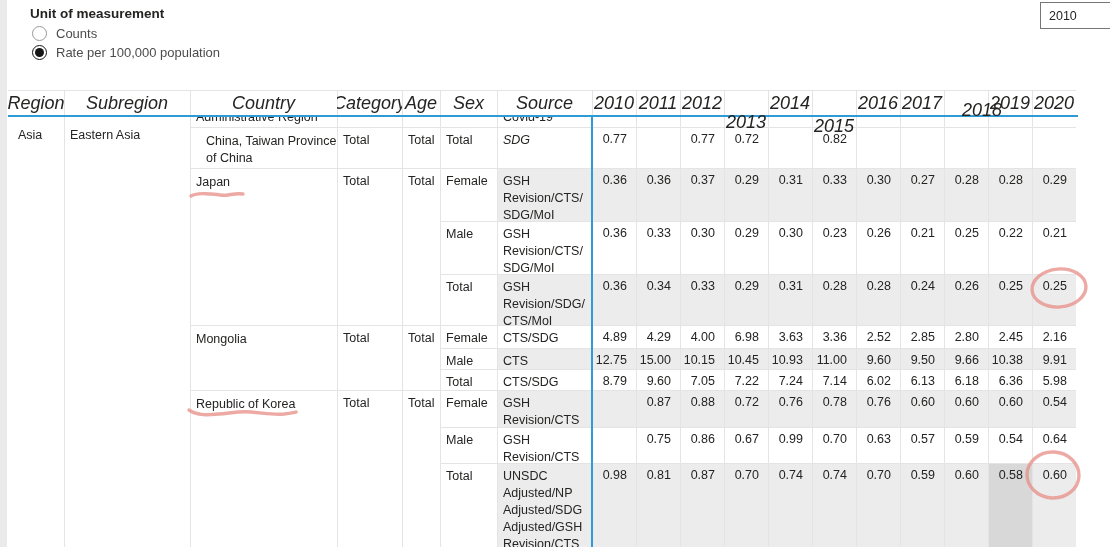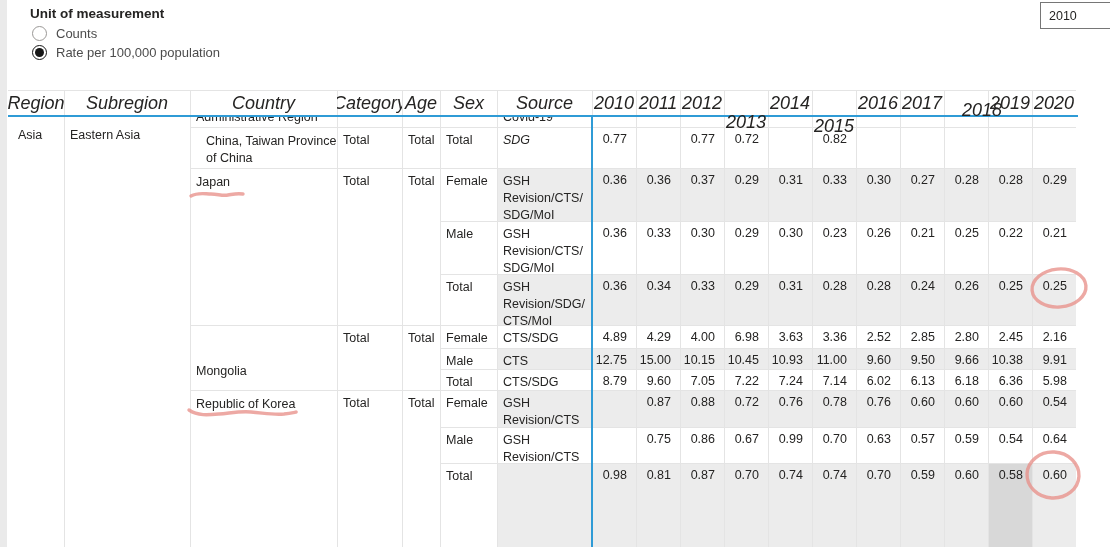--- a/index.html
+++ b/index.html
@@ -137,21 +137,21 @@
       <div class="abs val" style="left: 636px; top: 274px; width: 44px; height: 51px;">0.34</div>
       <div class="abs val" style="left: 680px; top: 274px; width: 44px; height: 51px;">0.33</div>
       <div class="abs val" style="left: 724px; top: 274px; width: 44px; height: 51px;">0.29</div>
       <div class="abs val" style="left: 768px; top: 274px; width: 44px; height: 51px;">0.31</div>
       <div class="abs val" style="left: 812px; top: 274px; width: 44px; height: 51px;">0.28</div>
       <div class="abs val" style="left: 856px; top: 274px; width: 44px; height: 51px;">0.28</div>
       <div class="abs val" style="left: 900px; top: 274px; width: 44px; height: 51px;">0.24</div>
       <div class="abs val" style="left: 944px; top: 274px; width: 44px; height: 51px;">0.26</div>
       <div class="abs val" style="left: 988px; top: 274px; width: 44px; height: 51px;">0.25</div>
       <div class="abs val" style="left: 1032px; top: 274px; width: 44px; height: 51px;">0.25</div>
-      <div class="abs cell country" style="left: 190px; top: 325px; width: 147px; height: 65px; margin-top: 32px;">Mongolia</div>
+      <div class="abs cell country" style="left: 190px; top: 325px; width: 147px; height: 65px;">Mongolia</div>
       <div class="abs cell" style="left: 337px; top: 325px; width: 65px; height: 65px;">Total</div>
       <div class="abs cell" style="left: 402px; top: 325px; width: 38px; height: 65px;">Total</div>
       <div class="abs cell" style="left: 440px; top: 325px; width: 57px; height: 23px;">Female</div>
       <div class="abs cell src" style="left: 497px; top: 325px; width: 95px; height: 23px;">CTS/SDG</div>
       <div class="abs val" style="left: 592px; top: 325px; width: 44px; height: 23px;">4.89</div>
       <div class="abs val" style="left: 636px; top: 325px; width: 44px; height: 23px;">4.29</div>
       <div class="abs val" style="left: 680px; top: 325px; width: 44px; height: 23px;">4.00</div>
       <div class="abs val" style="left: 724px; top: 325px; width: 44px; height: 23px;">6.98</div>
       <div class="abs val" style="left: 768px; top: 325px; width: 44px; height: 23px;">3.63</div>
       <div class="abs val" style="left: 812px; top: 325px; width: 44px; height: 23px;">3.36</div>
@@ -209,20 +209,21 @@
       <div class="abs val" style="left: 680px; top: 427px; width: 44px; height: 36px;">0.86</div>
       <div class="abs val" style="left: 724px; top: 427px; width: 44px; height: 36px;">0.67</div>
       <div class="abs val" style="left: 768px; top: 427px; width: 44px; height: 36px;">0.99</div>
       <div class="abs val" style="left: 812px; top: 427px; width: 44px; height: 36px;">0.70</div>
       <div class="abs val" style="left: 856px; top: 427px; width: 44px; height: 36px;">0.63</div>
       <div class="abs val" style="left: 900px; top: 427px; width: 44px; height: 36px;">0.57</div>
       <div class="abs val" style="left: 944px; top: 427px; width: 44px; height: 36px;">0.59</div>
       <div class="abs val" style="left: 988px; top: 427px; width: 44px; height: 36px;">0.54</div>
       <div class="abs val" style="left: 1032px; top: 427px; width: 44px; height: 36px;">0.64</div>
       <div class="abs cell" style="left: 440px; top: 463px; width: 57px; height: 84px;">Total</div>
+      <div class="abs cell src" style="left: 497px; top: 463px; width: 95px; height: 84px;">UNSDC Adjusted/NP Adjusted/SDG Adjusted/GSH Revision/CTS</div>
       <div class="abs val" style="left: 592px; top: 463px; width: 44px; height: 84px;">0.98</div>
       <div class="abs val" style="left: 636px; top: 463px; width: 44px; height: 84px;">0.81</div>
       <div class="abs val" style="left: 680px; top: 463px; width: 44px; height: 84px;">0.87</div>
       <div class="abs val" style="left: 724px; top: 463px; width: 44px; height: 84px;">0.70</div>
       <div class="abs val" style="left: 768px; top: 463px; width: 44px; height: 84px;">0.74</div>
       <div class="abs val" style="left: 812px; top: 463px; width: 44px; height: 84px;">0.74</div>
       <div class="abs val" style="left: 856px; top: 463px; width: 44px; height: 84px;">0.70</div>
       <div class="abs val" style="left: 900px; top: 463px; width: 44px; height: 84px;">0.59</div>
       <div class="abs val" style="left: 944px; top: 463px; width: 44px; height: 84px;">0.60</div>
       <div class="abs val" style="left: 988px; top: 463px; width: 44px; height: 84px;">0.58</div>

